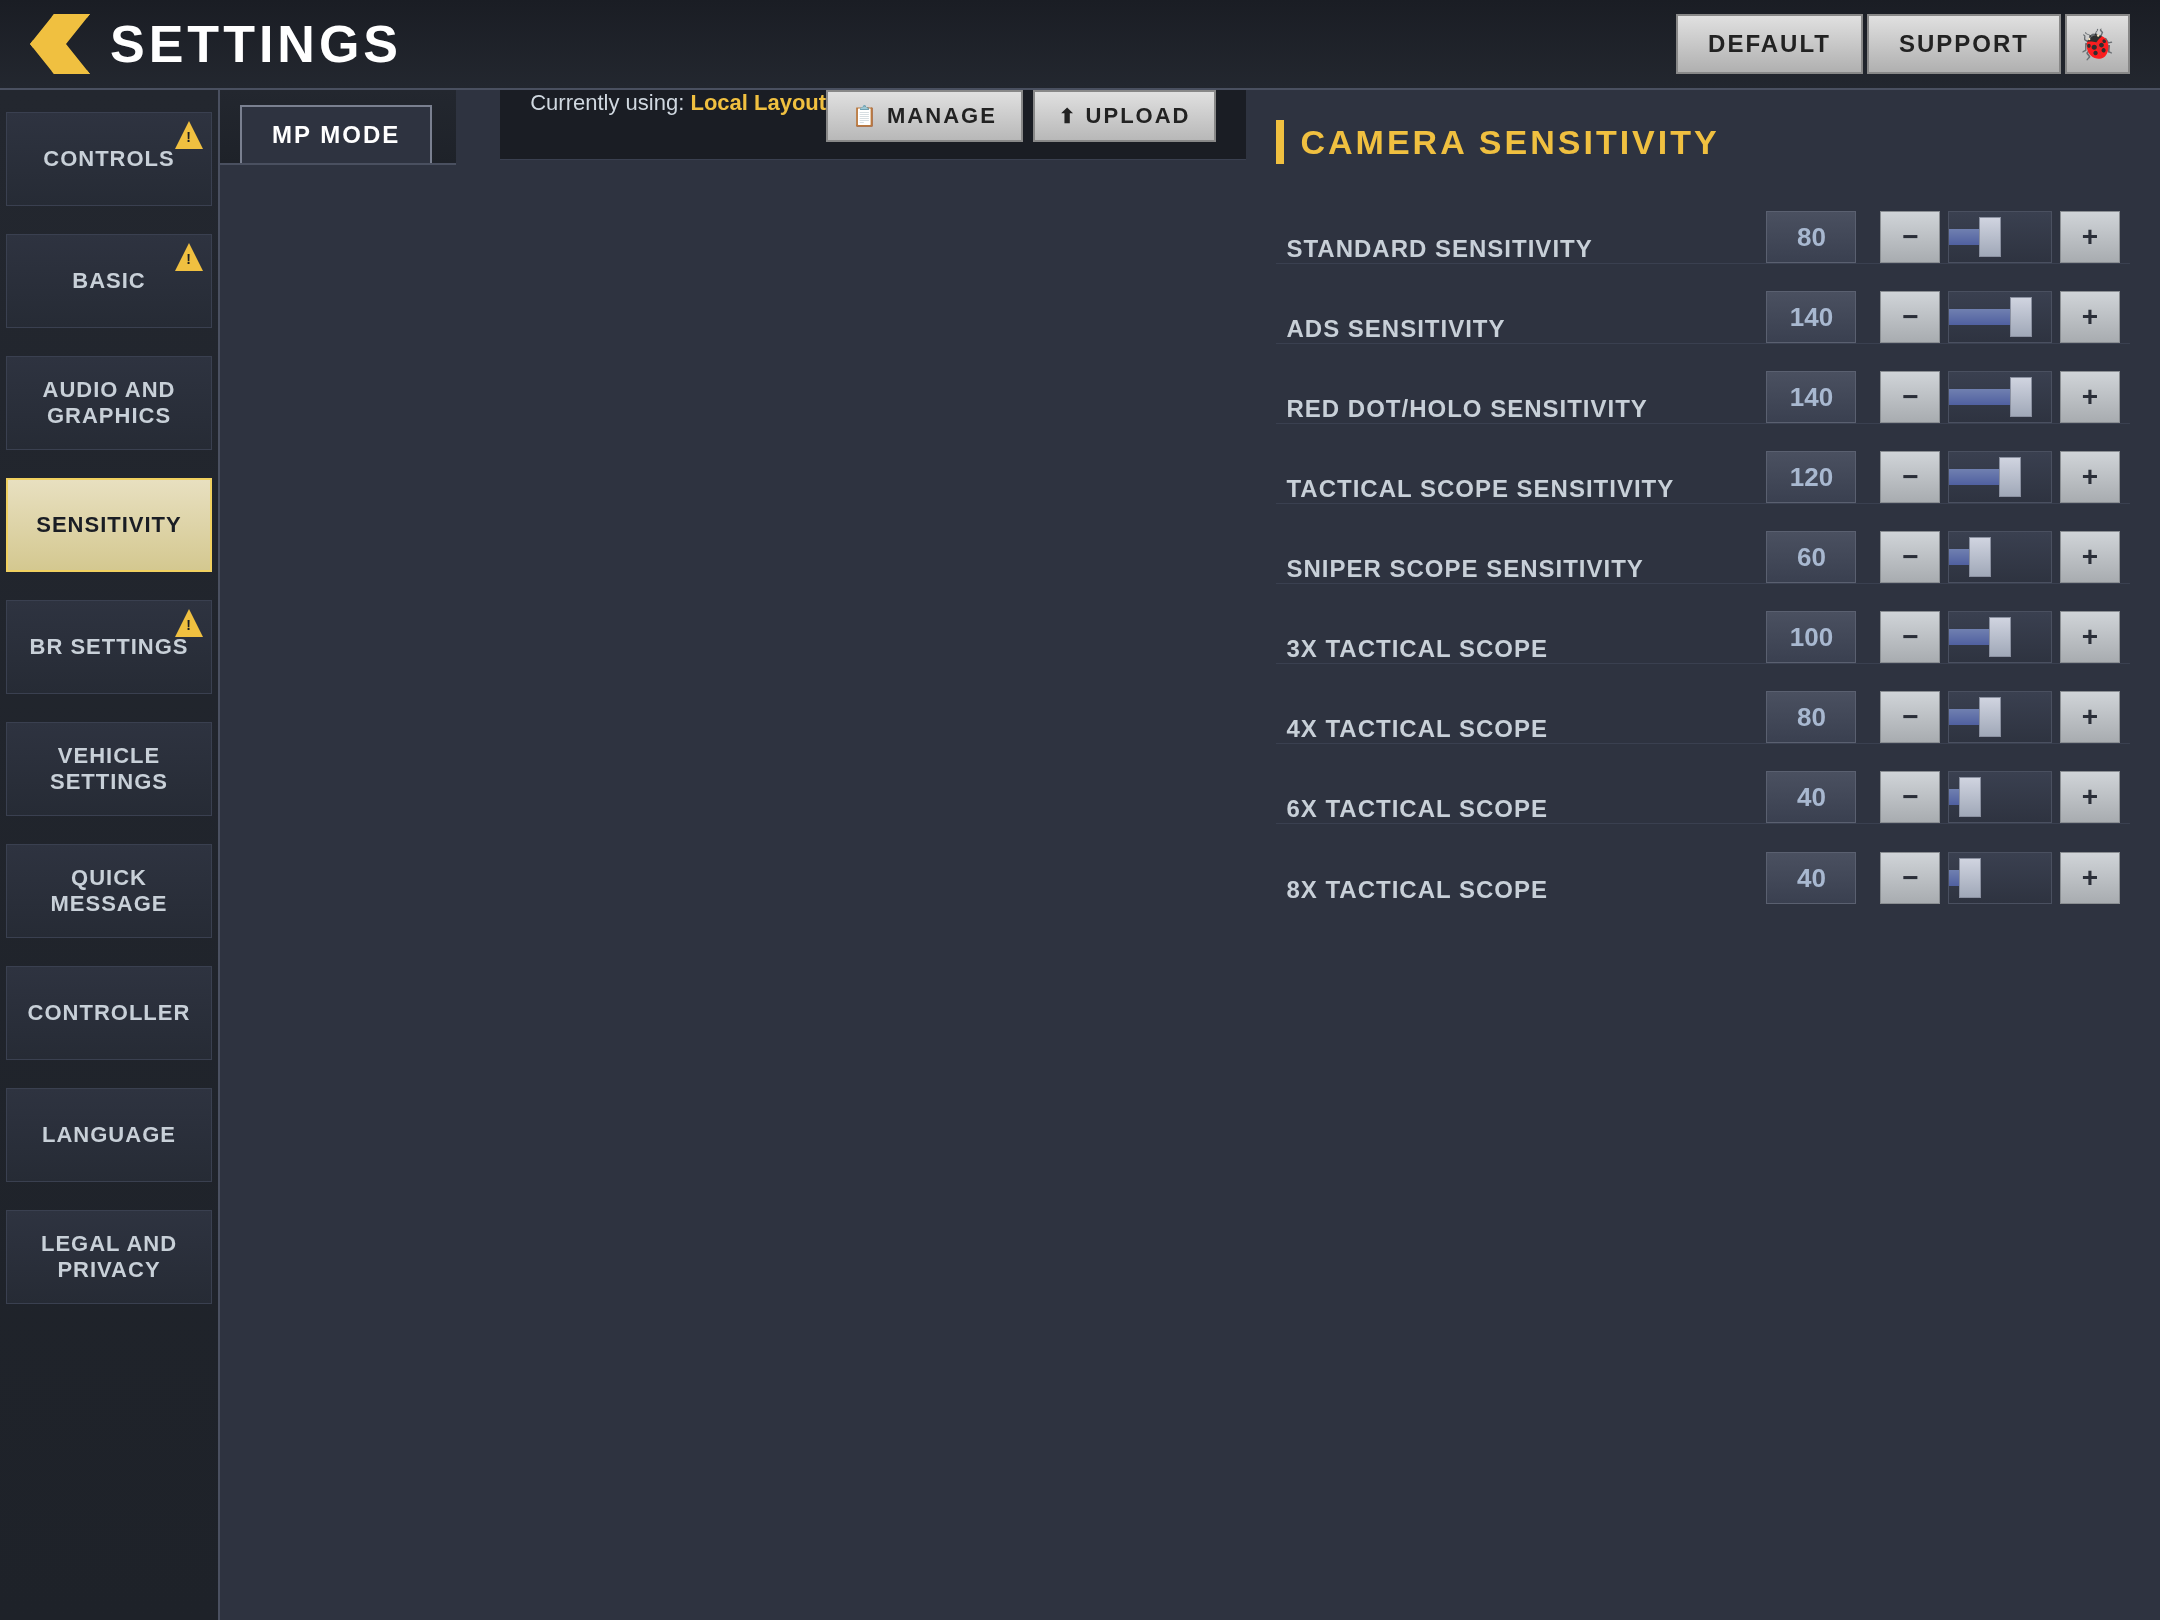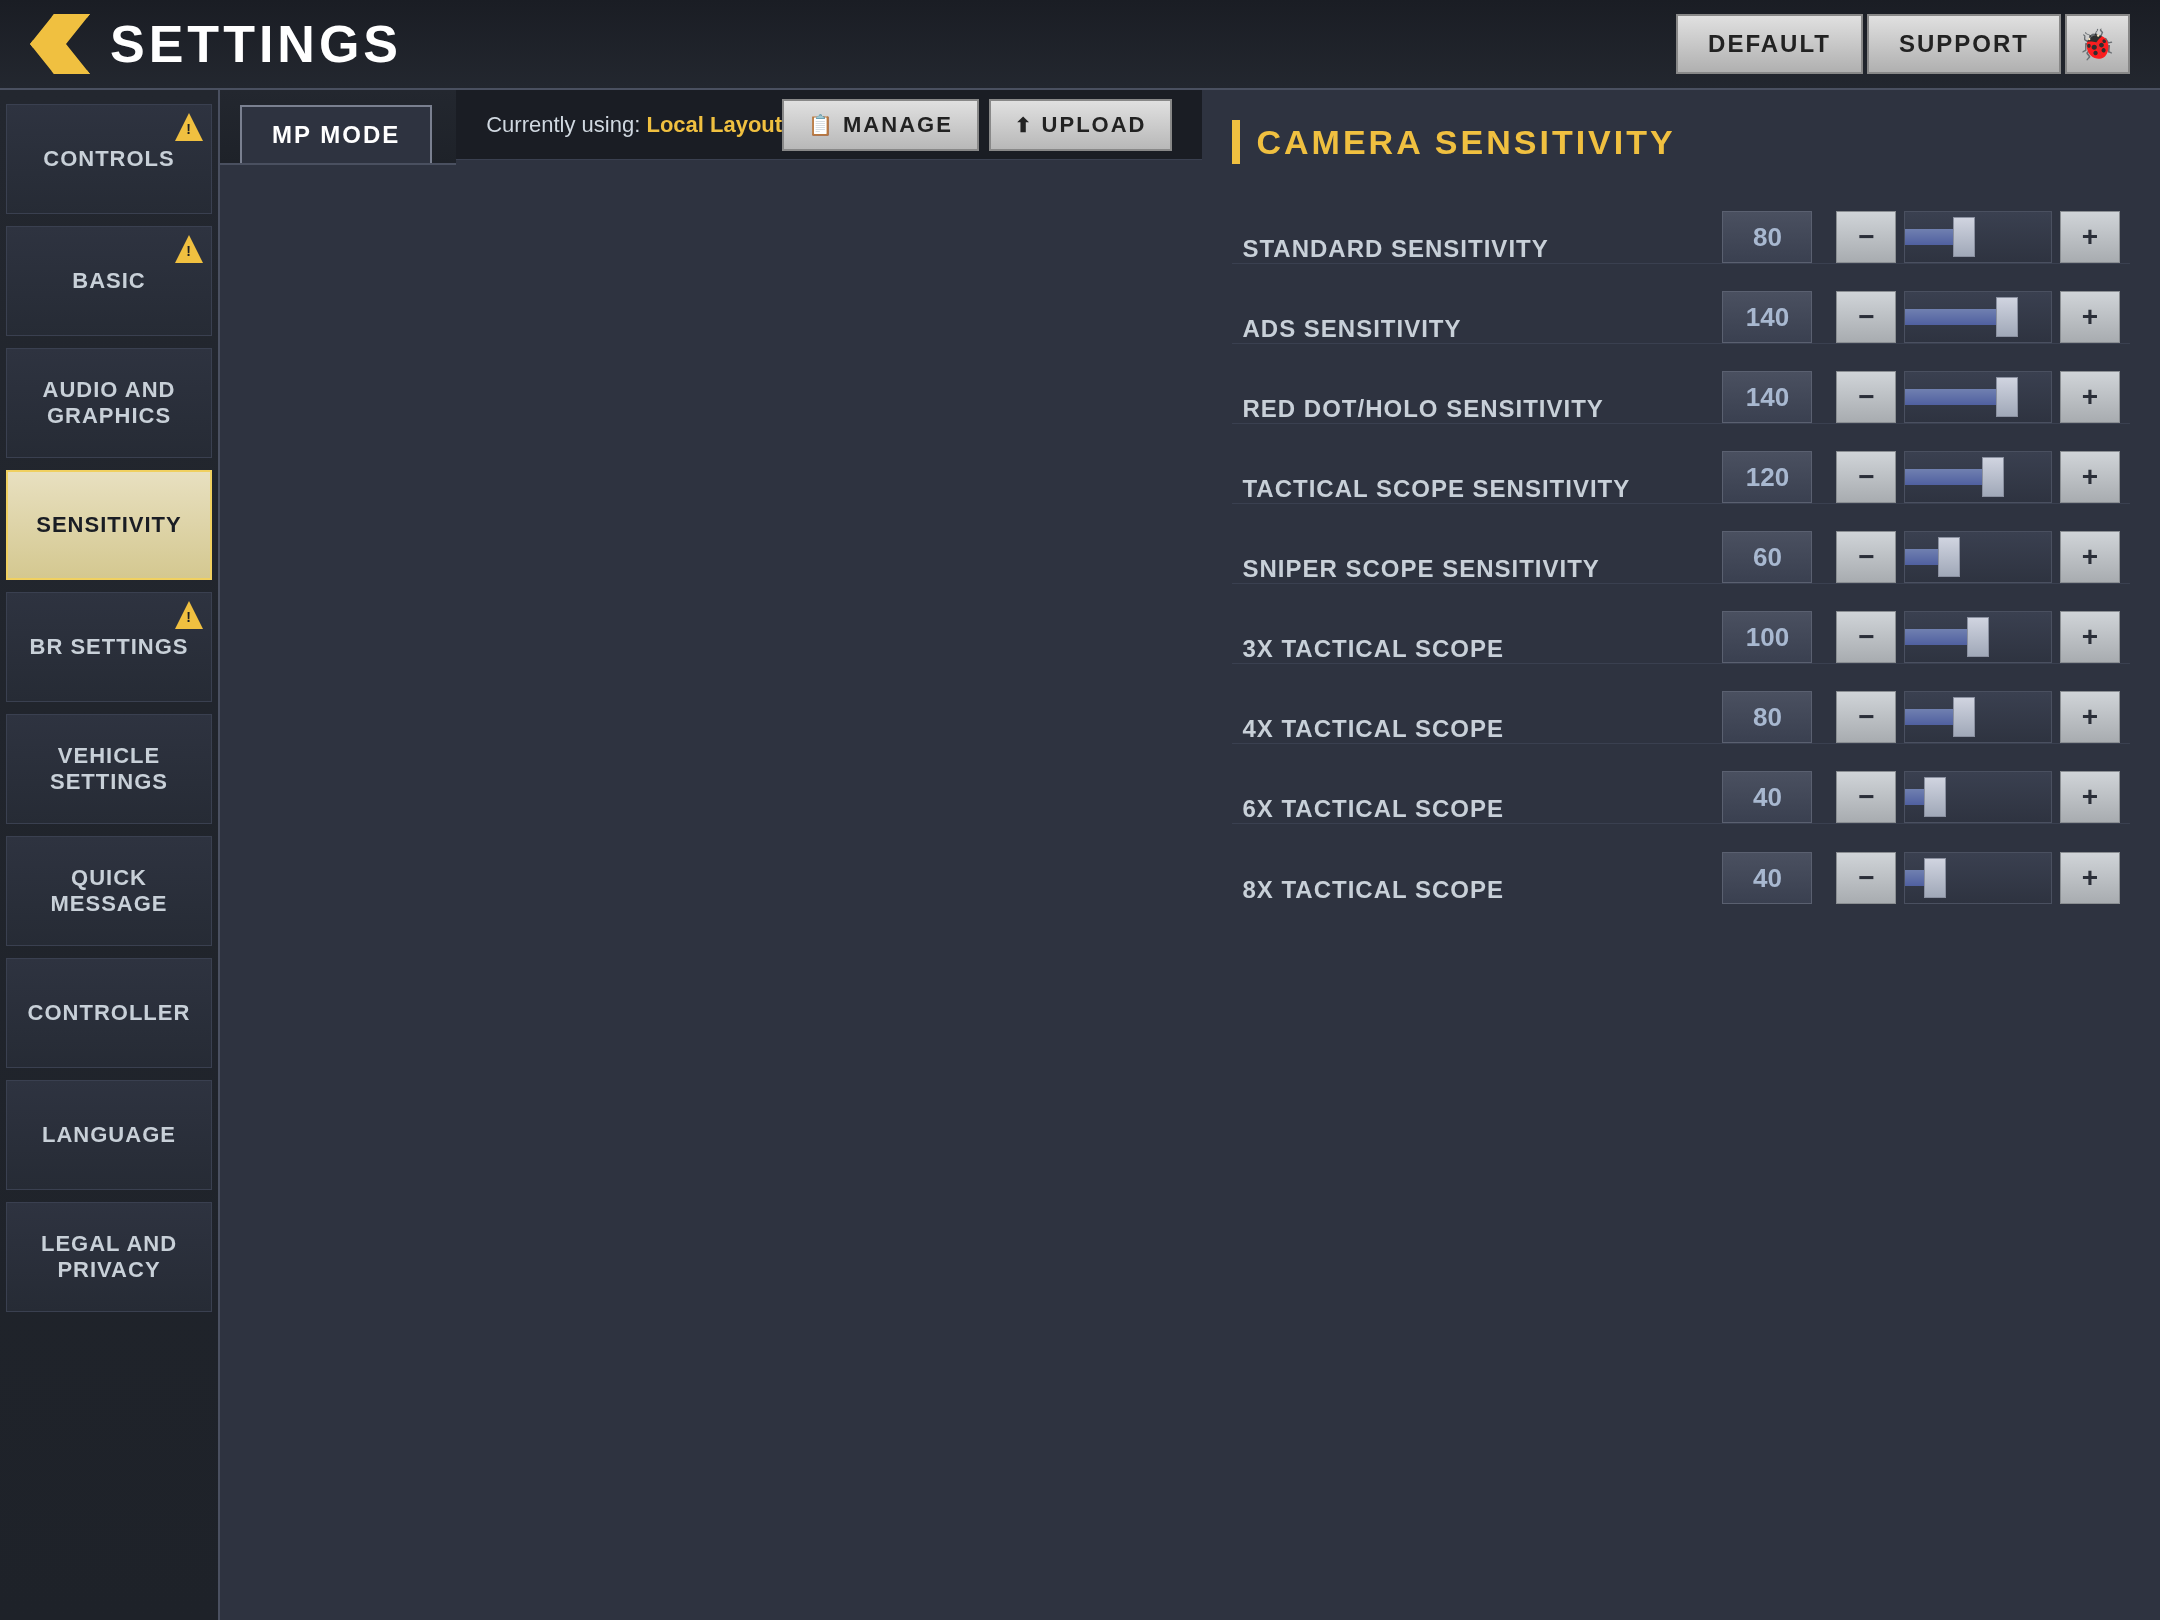--- a/index.html
+++ b/index.html
@@ -107,28 +107,28 @@
       border-right: 2px solid #4a5060;
       display: flex;
       flex-direction: column;
       padding: 10px 0;
       gap: 4px;
       flex-shrink: 0;
     }
 
     .sidebar-item {
       position: relative;
-      height: 110px;
+      height: 94px;
       display: flex;
       align-items: center;
       justify-content: center;
       cursor: pointer;
       background: linear-gradient(180deg, #2e3340 0%, #262b35 100%);
       border: 1px solid #3a4050;
-      margin: 4px 6px;
+      margin: 12px 6px;
       font-size: 22px;
       font-weight: 900;
       color: #c8d0d8;
       letter-spacing: 1px;
       text-transform: uppercase;
       text-align: center;
       padding: 0 10px;
     }
 
     .sidebar-item.active {
@@ -203,24 +203,24 @@
     .mode-tab:not(.active) {
       background: #1e2229;
       color: #8a9090;
     }
 
     
     .layout-bar {
       height: 70px;
       background: #1a1d24;
       display: flex;
-      align-items: center;
       padding: 0 30px;
       flex-shrink: 0;
       border-bottom: 1px solid #3a4050;
+      margin-left: 44px;
     }
 
     .layout-text {
       font-size: 22px;
       color: #d0d8e0;
       flex: 1;
     }
 
     .layout-highlight {
       color: #f0c040;

